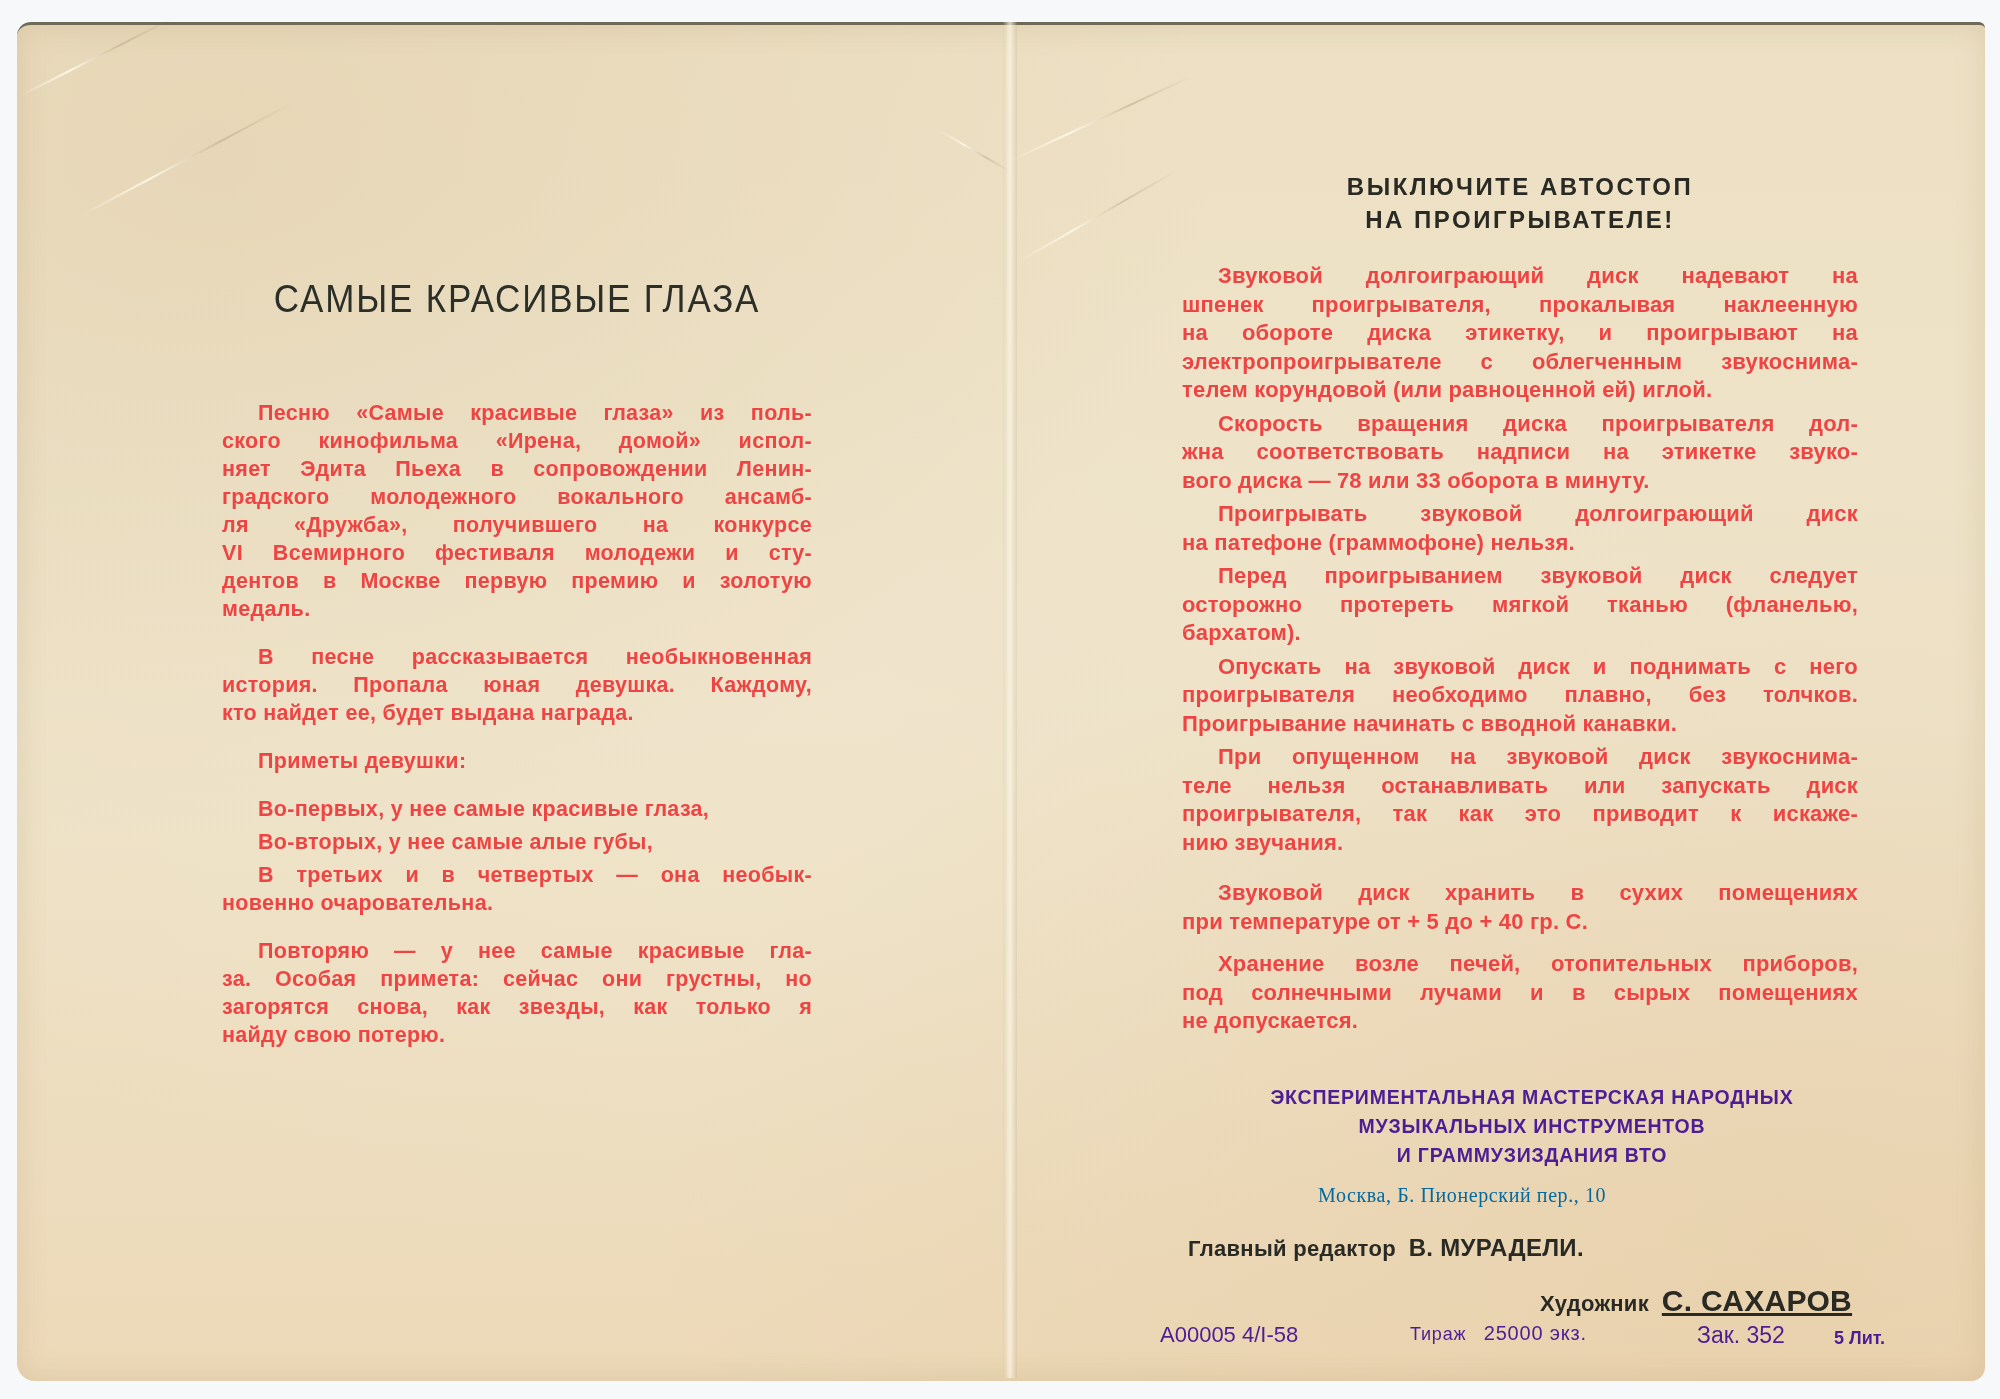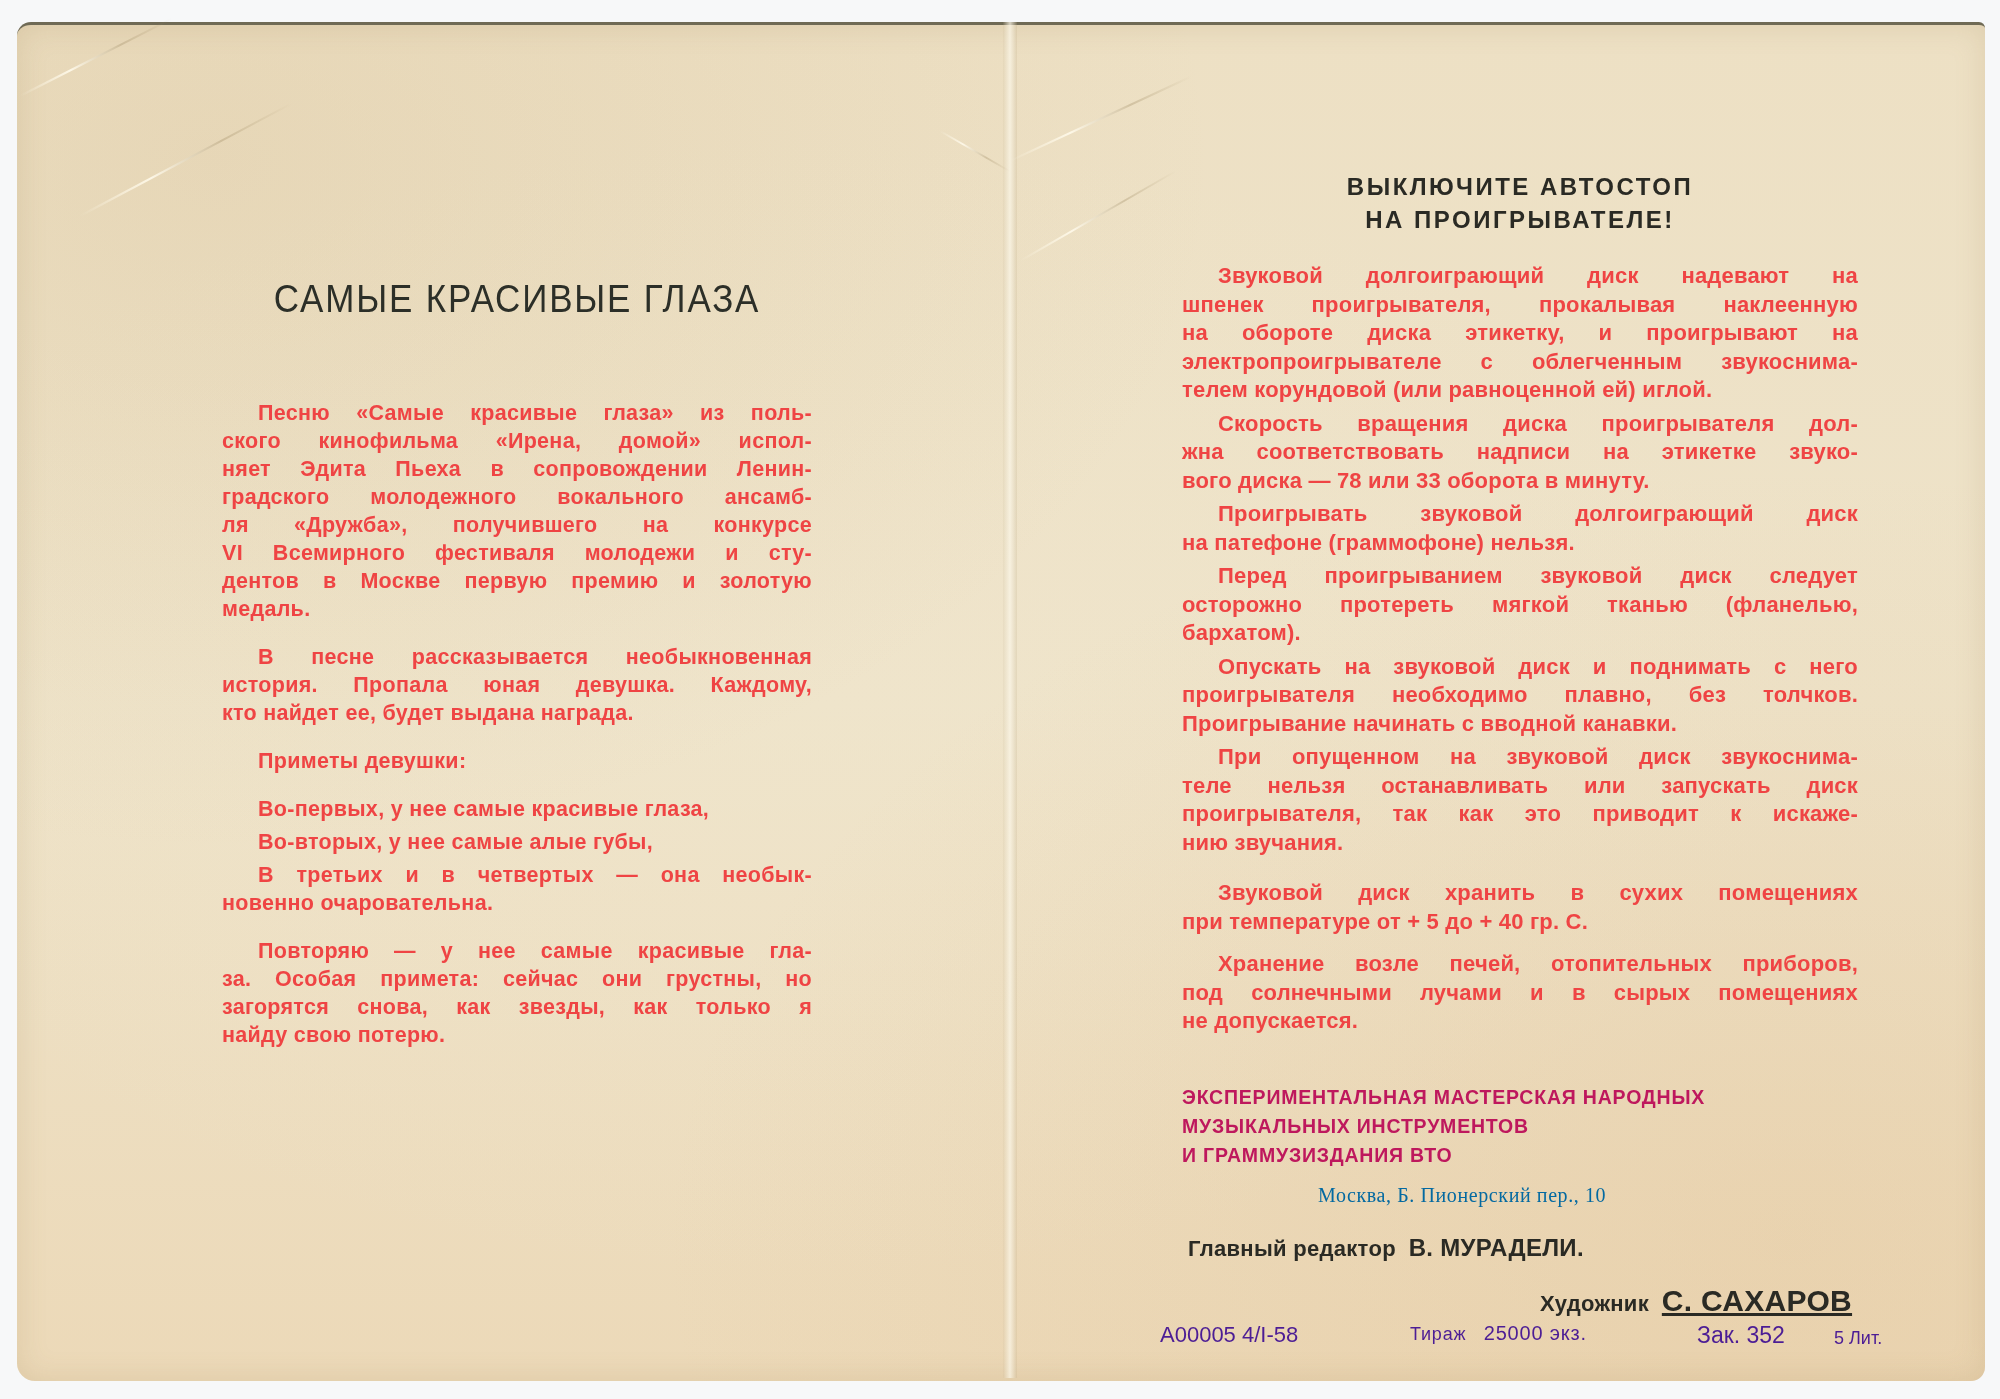--- a/index.html
+++ b/index.html
@@ -55,22 +55,22 @@
     font-size: 22px; line-height: 28.5px; letter-spacing: 0.2px;
   }
   .heading {
     position: absolute; left: 1182px; width: 676px; top: 170px;
     text-align: center; font-size: 24px; font-weight: bold; line-height: 33px;
     letter-spacing: 2.5px; color: #2a2a24;
   }
   .heading span { display: block; }
   .org {
     position: absolute; left: 1182px; width: 700px; top: 1083px;
-    text-align: left; font-size: 19.5px; font-weight: bold; line-height: 29px;
-    letter-spacing: 0.8px; color: #be185d;
+    text-align: center; font-size: 19.5px; font-weight: bold; line-height: 29px;
+    letter-spacing: 0.8px; color: #4c1d95;
   }
   .org span { display: block; }
   .address {
     position: absolute; left: 1318px; top: 1184px; font-size: 20px;
     font-family: "Liberation Serif", serif; letter-spacing: 0.6px; color: #0369a1;
   }
   .editor {
     position: absolute; left: 1188px; top: 1234px; font-size: 22px; font-weight: bold; color: #2a2a24;
     letter-spacing: 0.3px;
   }
@@ -80,21 +80,21 @@
     letter-spacing: 0.3px;
   }
   .artist b { font-size: 30px; text-decoration: underline; }
   .imprint {
     position: absolute; top: 1322px; font-size: 21px; color: #4c1d95;
   }
   .imp-code { left: 1160px; font-family: "Liberation Sans", sans-serif; font-size: 22px; }
   .imp-run { left: 1410px; font-size: 18px; letter-spacing: 0.8px; }
   .imp-run .n { font-size: 20px; }
   .imp-order { left: 1697px; font-size: 23px; }
-  .imp-lit { left: 1834px; font-size: 18px; font-weight: normal; top: 1328px; }
+  .imp-lit { left: 1834px; font-size: 18px; font-weight: bold; top: 1328px; }
   .gap { display: block; height: 12px; }
 </style>
 </head>
 <body>
 
 <div class="paper"></div>
 <div class="fold"></div>
 <div class="crease" style="left:20px;top:95px;width:170px;transform:rotate(-27deg);"></div>
 <div class="crease" style="left:80px;top:215px;width:240px;transform:rotate(-28deg);"></div>
 <div class="crease" style="left:1010px;top:160px;width:200px;transform:rotate(-25deg);"></div>

